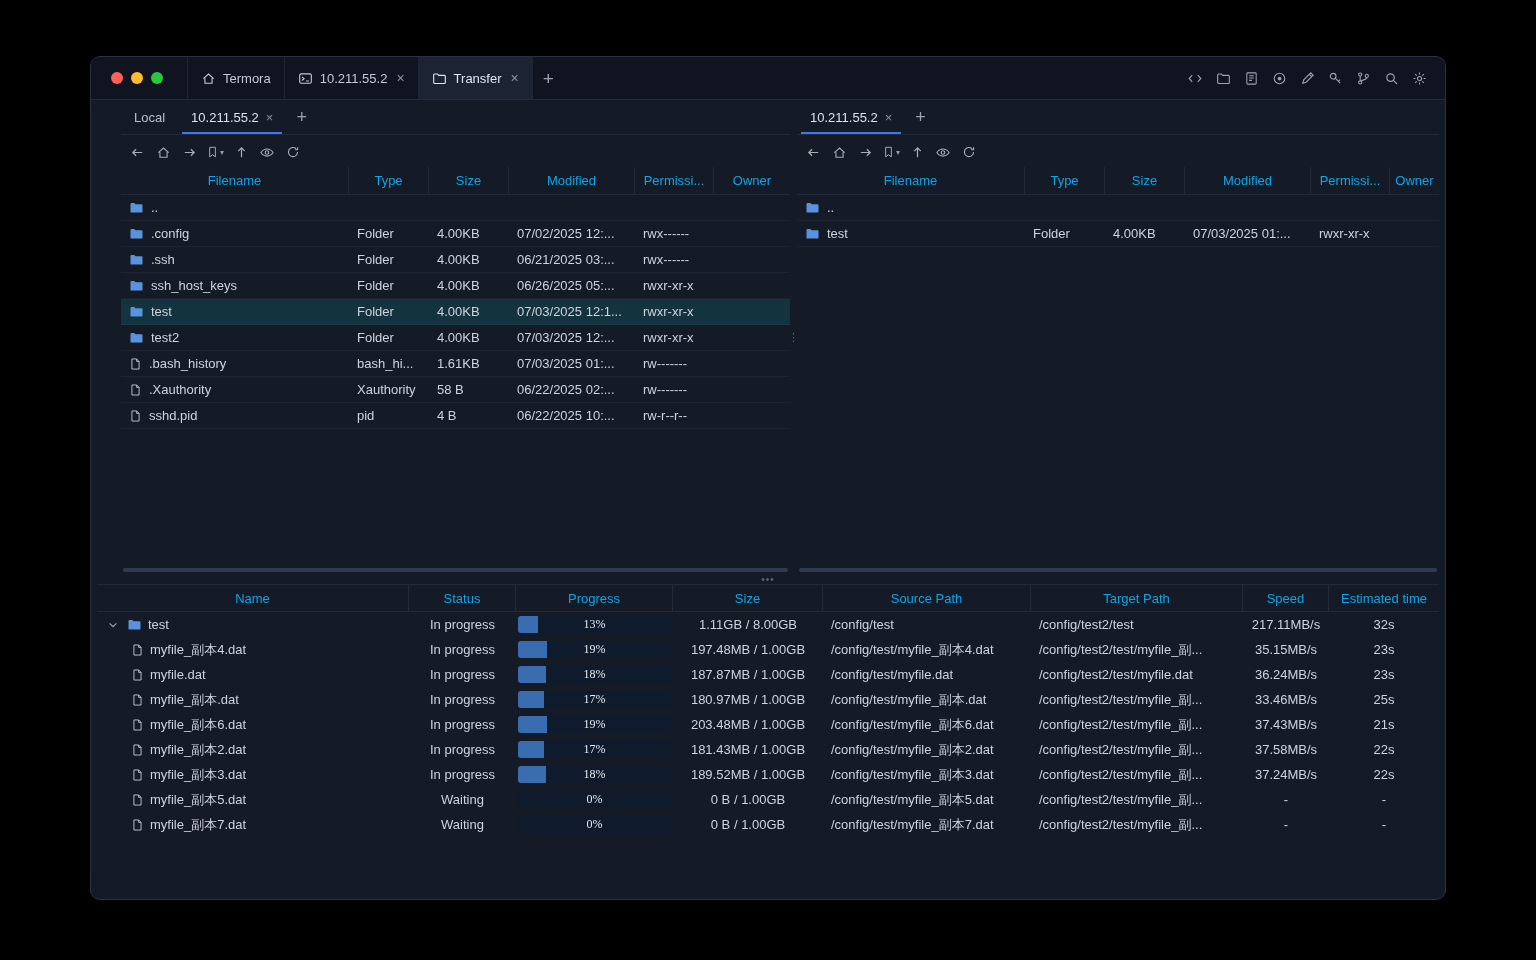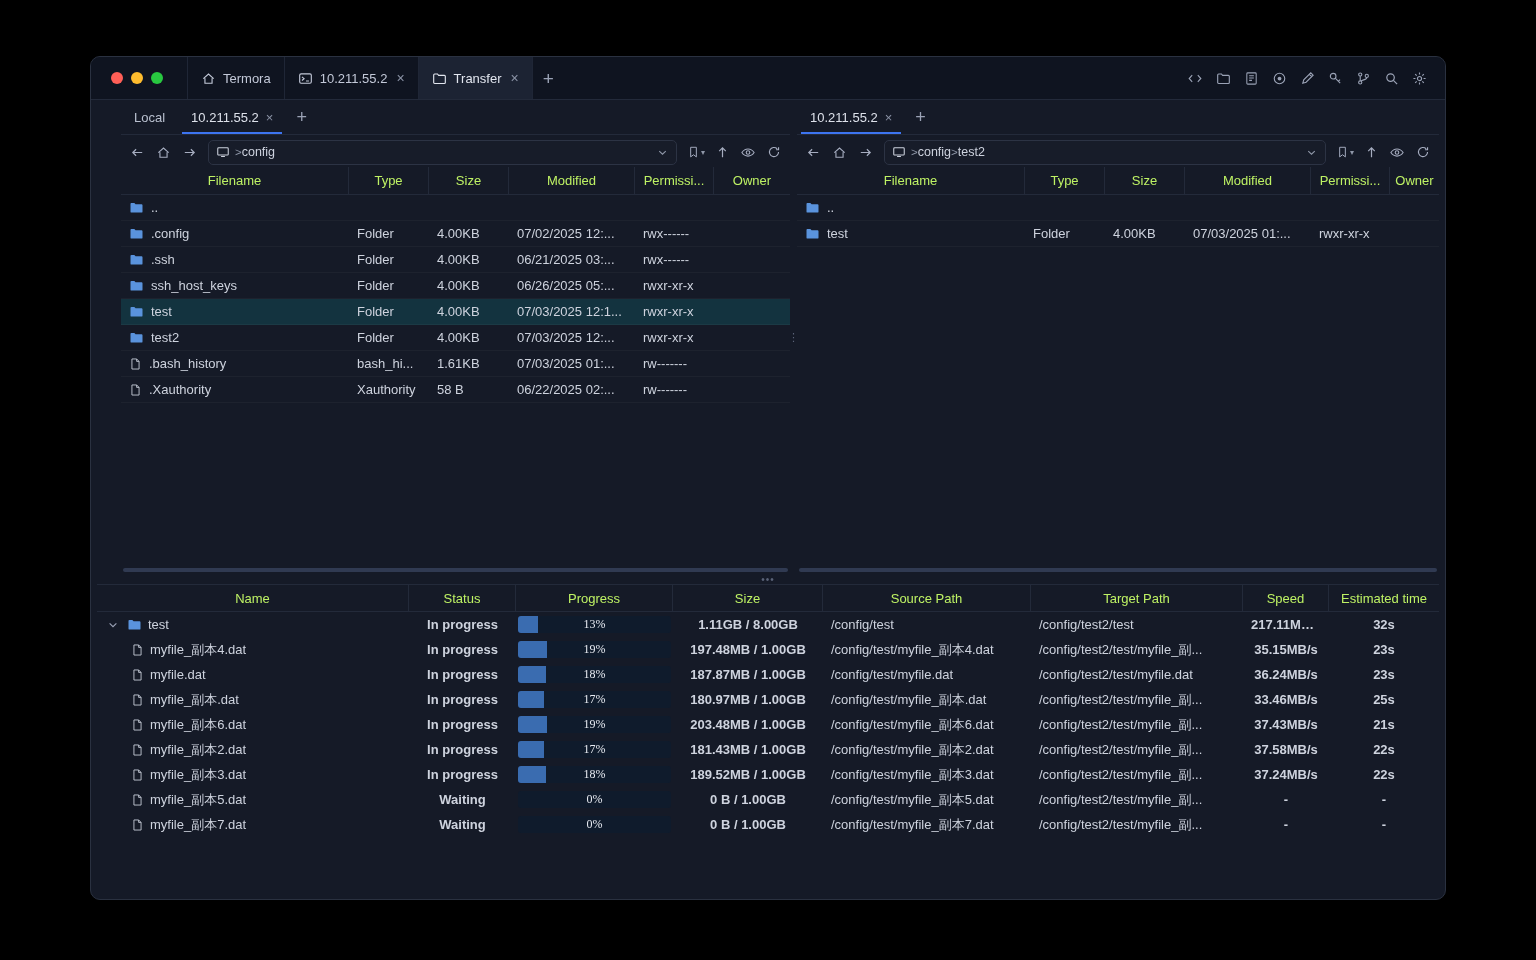--- a/index.html
+++ b/index.html
@@ -36,39 +36,39 @@
   
   .ptoolbar{height:30px;flex:0 0 30px;display:flex;align-items:center;gap:2px;padding:2px 4px 0 4px;color:#a6adc0;}
   .tbtn{min-width:24px;height:24px;display:inline-flex;align-items:center;justify-content:center;border-radius:4px;color:#a6adc0;cursor:default;}
   .pathbar{flex:1;height:23px;border:1px solid #2c3344;border-radius:5px;display:flex;align-items:center;padding:0 7px;gap:5px;color:#cdd2de;font-size:12.5px;margin:0 5px;min-width:0;background:rgba(255,255,255,0.012);}
   .pathbar .sep{color:#8f97a8;font-size:11.5px;}
   .pathbar .chev{margin-left:auto;color:#8f97a8;display:inline-flex;}
   .bmark{display:inline-flex;align-items:center;}
   .bmark .caret{font-size:8px;color:#8f97a8;margin-left:1px;}
   
   .thead{height:27px;flex:0 0 27px;display:grid;grid-template-columns:var(--fcols);border-bottom:1px solid #232a3a;}
-  .hc{display:flex;align-items:center;justify-content:center;font-size:13px;color:#bef264;border-right:1px solid #232a3a;white-space:nowrap;overflow:hidden;cursor:default;}
+  .hc{display:flex;align-items:center;justify-content:center;font-size:13px;color:#0ea5e9;border-right:1px solid #232a3a;white-space:nowrap;overflow:hidden;cursor:default;}
   .hc:last-child{border-right:none;}
   .tbody{flex:1;min-height:0;overflow:hidden;}
   .frow{height:25px;display:grid;grid-template-columns:var(--fcols);align-items:center;font-size:13px;color:#ced3de;border-bottom:1px solid rgba(255,255,255,0.035);cursor:default;}
   .frow.selected{background:#13333f;}
   .fc{padding:0 8px;white-space:nowrap;overflow:hidden;text-overflow:ellipsis;}
   .fc.name{display:flex;align-items:center;gap:7px;overflow:hidden;}
   .hscroll{height:9px;flex:0 0 9px;display:flex;align-items:center;padding:0 2px;}
   .hthumb{height:4px;border-radius:2px;background:#303a52;width:100%;}
   
   .hsplit{height:10px;flex:0 0 10px;display:flex;align-items:center;justify-content:center;color:#5a6378;font-size:10px;letter-spacing:1px;}
   
   .transfer{flex:1;display:flex;flex-direction:column;padding:0 6px;min-height:0;--tcols:312px 107px 157px 150px 208px 212px 86px 1fr;}
   .t-head{height:26px;flex:0 0 26px;display:grid;grid-template-columns:var(--tcols);border-top:1px solid #232a3a;border-bottom:1px solid #232a3a;}
   .t-body{flex:1;min-height:0;overflow:hidden;}
   .trow{height:25px;display:grid;grid-template-columns:var(--tcols);align-items:center;font-size:13px;color:#ced3de;cursor:default;}
   .tc{padding:0 8px;white-space:nowrap;overflow:hidden;text-overflow:ellipsis;}
   .tc.name{display:flex;align-items:center;gap:6px;overflow:hidden;}
-  .tc.center{text-align:center;font-weight:bold;}
+  .tc.center{text-align:center;}
   .expander{width:16px;flex:0 0 16px;color:#9aa2b5;}
   .spacer{width:20px;flex:0 0 20px;}
   .pcell{padding:0 2px;font-family:Liberation Serif, serif;}
   .pbar{position:relative;height:17px;background:#0f1b2c;border-radius:3px;overflow:hidden;}
   .pfill{position:absolute;left:0;top:0;bottom:0;background:#3a6cb0;}
   .plabel{position:absolute;inset:0;display:flex;align-items:center;justify-content:center;font-size:12px;color:#e8ebf2;}
 </style>
 </head>
 <body>
 
@@ -191,34 +191,20 @@
             <span class="tbtn">
                 <svg width="15" height="15" viewBox="0 0 16 16" fill="none" stroke="currentColor" stroke-width="1.2">
                   <path d="M2.5 8.2 8 3.2l5.5 5M4.2 7.6V13h7.6V7.6"></path>
                 </svg>
               </span>
             <span class="tbtn">
                 <svg width="15" height="15" viewBox="0 0 16 16" fill="none" stroke="currentColor" stroke-width="1.3">
                   <path d="M3 8h10M9.5 4.5 13 8l-3.5 3.5"></path>
                 </svg>
               </span>
-            <div class="pathbar">
-              <span class="icn">
-                  <svg width="14" height="14" viewBox="0 0 16 16" fill="none" stroke="currentColor" stroke-width="1.2">
-                    <rect x="2" y="3.2" width="12" height="8.3" rx="1"></rect>
-                    <path d="M5.8 13.2h4.4"></path>
-                  </svg>
-                </span>
-              <span class="crumbs" id="left-crumbs"><span class="sep">&gt;</span><span class="crumb">config</span></span>
-              <span class="chev">
-                  <svg width="13" height="13" viewBox="0 0 16 16" fill="none" stroke="currentColor" stroke-width="1.4">
-                    <path d="M4 6.2 8 10l4-3.8"></path>
-                  </svg>
-                </span>
-            </div>
             <span class="tbtn bmark">
                 <svg width="13" height="14" viewBox="0 0 16 16" fill="none" stroke="currentColor" stroke-width="1.2">
                   <path d="M4.5 2.2h7V14L8 11.4 4.5 14z"></path>
                 </svg>
                 <span class="caret">▾</span>
               </span>
             <span class="tbtn">
                 <svg width="15" height="15" viewBox="0 0 16 16" fill="none" stroke="currentColor" stroke-width="1.3">
                   <path d="M8 13V3M4.5 6.5 8 3l3.5 3.5"></path>
                 </svg>
@@ -359,20 +345,36 @@
                     </svg>
                   </span>
                   <span class="ftext">.Xauthority</span>
                 </span>
                 <span class="fc">Xauthority</span>
                 <span class="fc">58 B</span>
                 <span class="fc">06/22/2025 02:...</span>
                 <span class="fc">rw-------</span>
                 <span class="fc"></span>
               </div>
+              <div class="frow">
+                <span class="fc name">
+                  <span class="icn">
+                    <svg width="13" height="14" viewBox="0 0 16 16" fill="none" stroke="#c7ccd8" stroke-width="1.1">
+                      <path d="M3.6 1.8h5.8l3 3v9.4H3.6z"></path>
+                      <path d="M9.4 1.8v3h3"></path>
+                    </svg>
+                  </span>
+                  <span class="ftext">sshd.pid</span>
+                </span>
+                <span class="fc">pid</span>
+                <span class="fc">4 B</span>
+                <span class="fc">06/22/2025 10:...</span>
+                <span class="fc">rw-r--r--</span>
+                <span class="fc"></span>
+              </div>
             </div>
           <div class="hscroll">
               <div class="hthumb"></div>
             </div>
         </section>
 
         <div class="vsplit">
             <span>⋮</span>
           </div>
 
@@ -393,34 +395,20 @@
             <span class="tbtn">
                 <svg width="15" height="15" viewBox="0 0 16 16" fill="none" stroke="currentColor" stroke-width="1.2">
                   <path d="M2.5 8.2 8 3.2l5.5 5M4.2 7.6V13h7.6V7.6"></path>
                 </svg>
               </span>
             <span class="tbtn">
                 <svg width="15" height="15" viewBox="0 0 16 16" fill="none" stroke="currentColor" stroke-width="1.3">
                   <path d="M3 8h10M9.5 4.5 13 8l-3.5 3.5"></path>
                 </svg>
               </span>
-            <div class="pathbar">
-              <span class="icn">
-                  <svg width="14" height="14" viewBox="0 0 16 16" fill="none" stroke="currentColor" stroke-width="1.2">
-                    <rect x="2" y="3.2" width="12" height="8.3" rx="1"></rect>
-                    <path d="M5.8 13.2h4.4"></path>
-                  </svg>
-                </span>
-              <span class="crumbs" id="right-crumbs"><span class="sep">&gt;</span><span class="crumb">config</span><span class="sep">&gt;</span><span class="crumb">test2</span></span>
-              <span class="chev">
-                  <svg width="13" height="13" viewBox="0 0 16 16" fill="none" stroke="currentColor" stroke-width="1.4">
-                    <path d="M4 6.2 8 10l4-3.8"></path>
-                  </svg>
-                </span>
-            </div>
             <span class="tbtn bmark">
                 <svg width="13" height="14" viewBox="0 0 16 16" fill="none" stroke="currentColor" stroke-width="1.2">
                   <path d="M4.5 2.2h7V14L8 11.4 4.5 14z"></path>
                 </svg>
                 <span class="caret">▾</span>
               </span>
             <span class="tbtn">
                 <svg width="15" height="15" viewBox="0 0 16 16" fill="none" stroke="currentColor" stroke-width="1.3">
                   <path d="M8 13V3M4.5 6.5 8 3l3.5 3.5"></path>
                 </svg>

